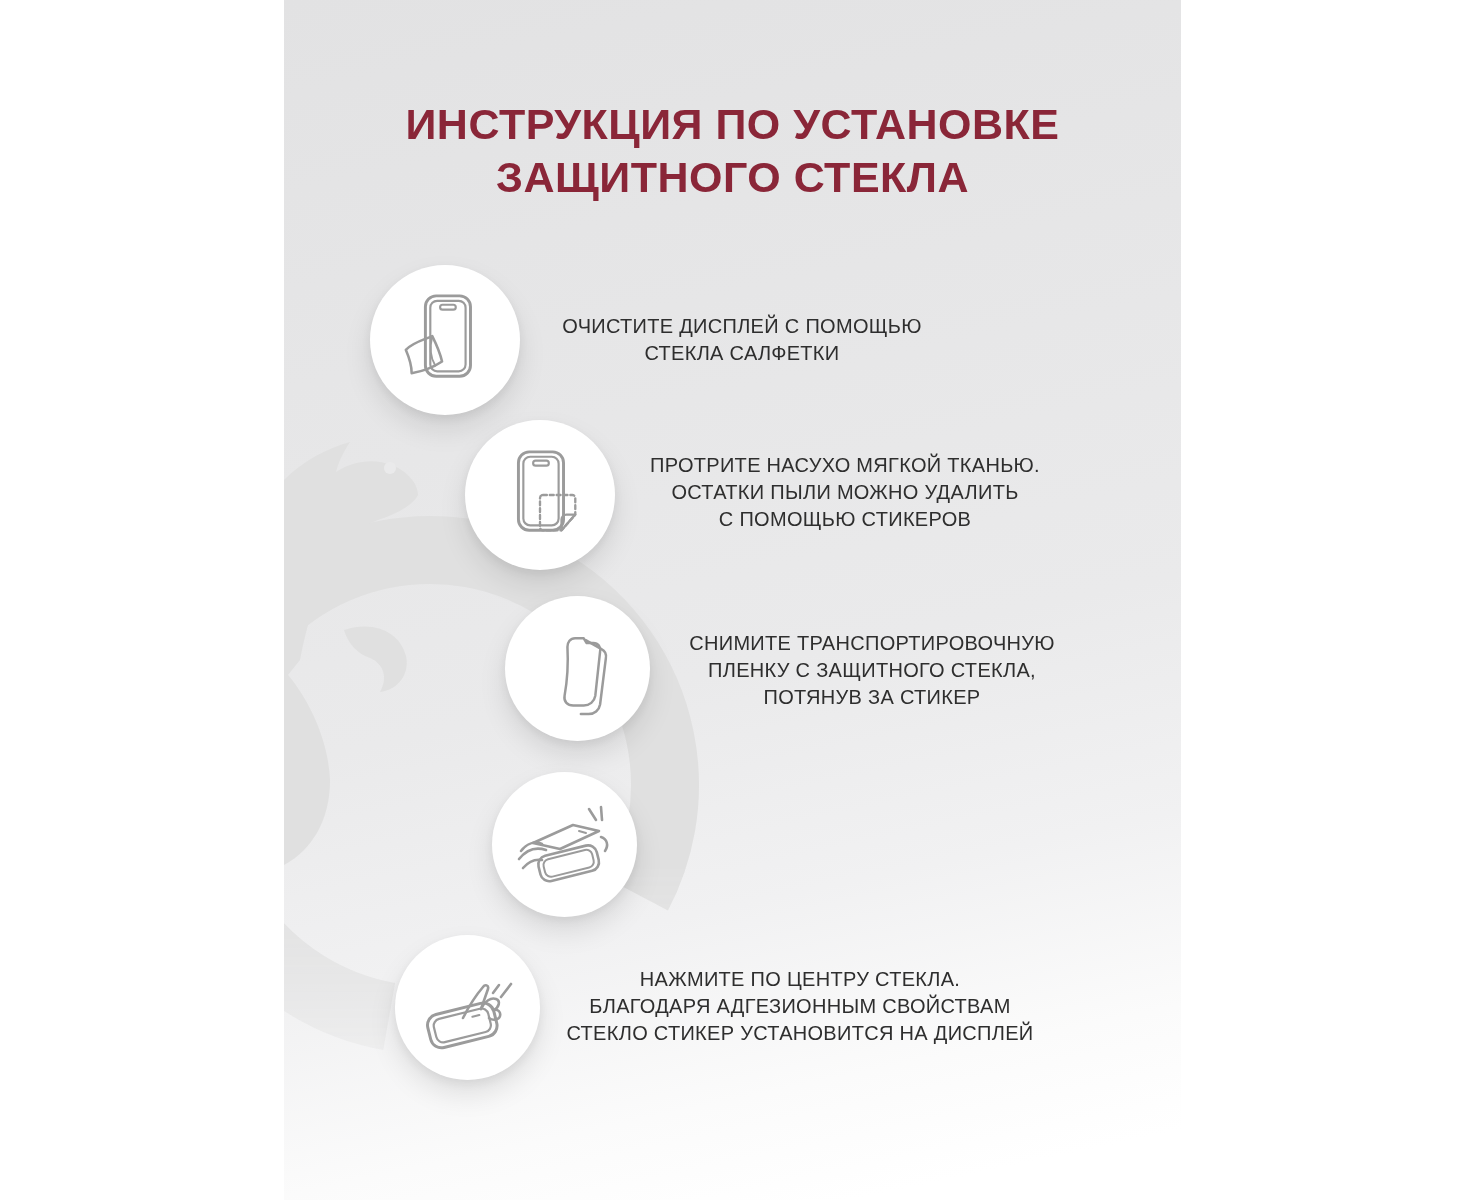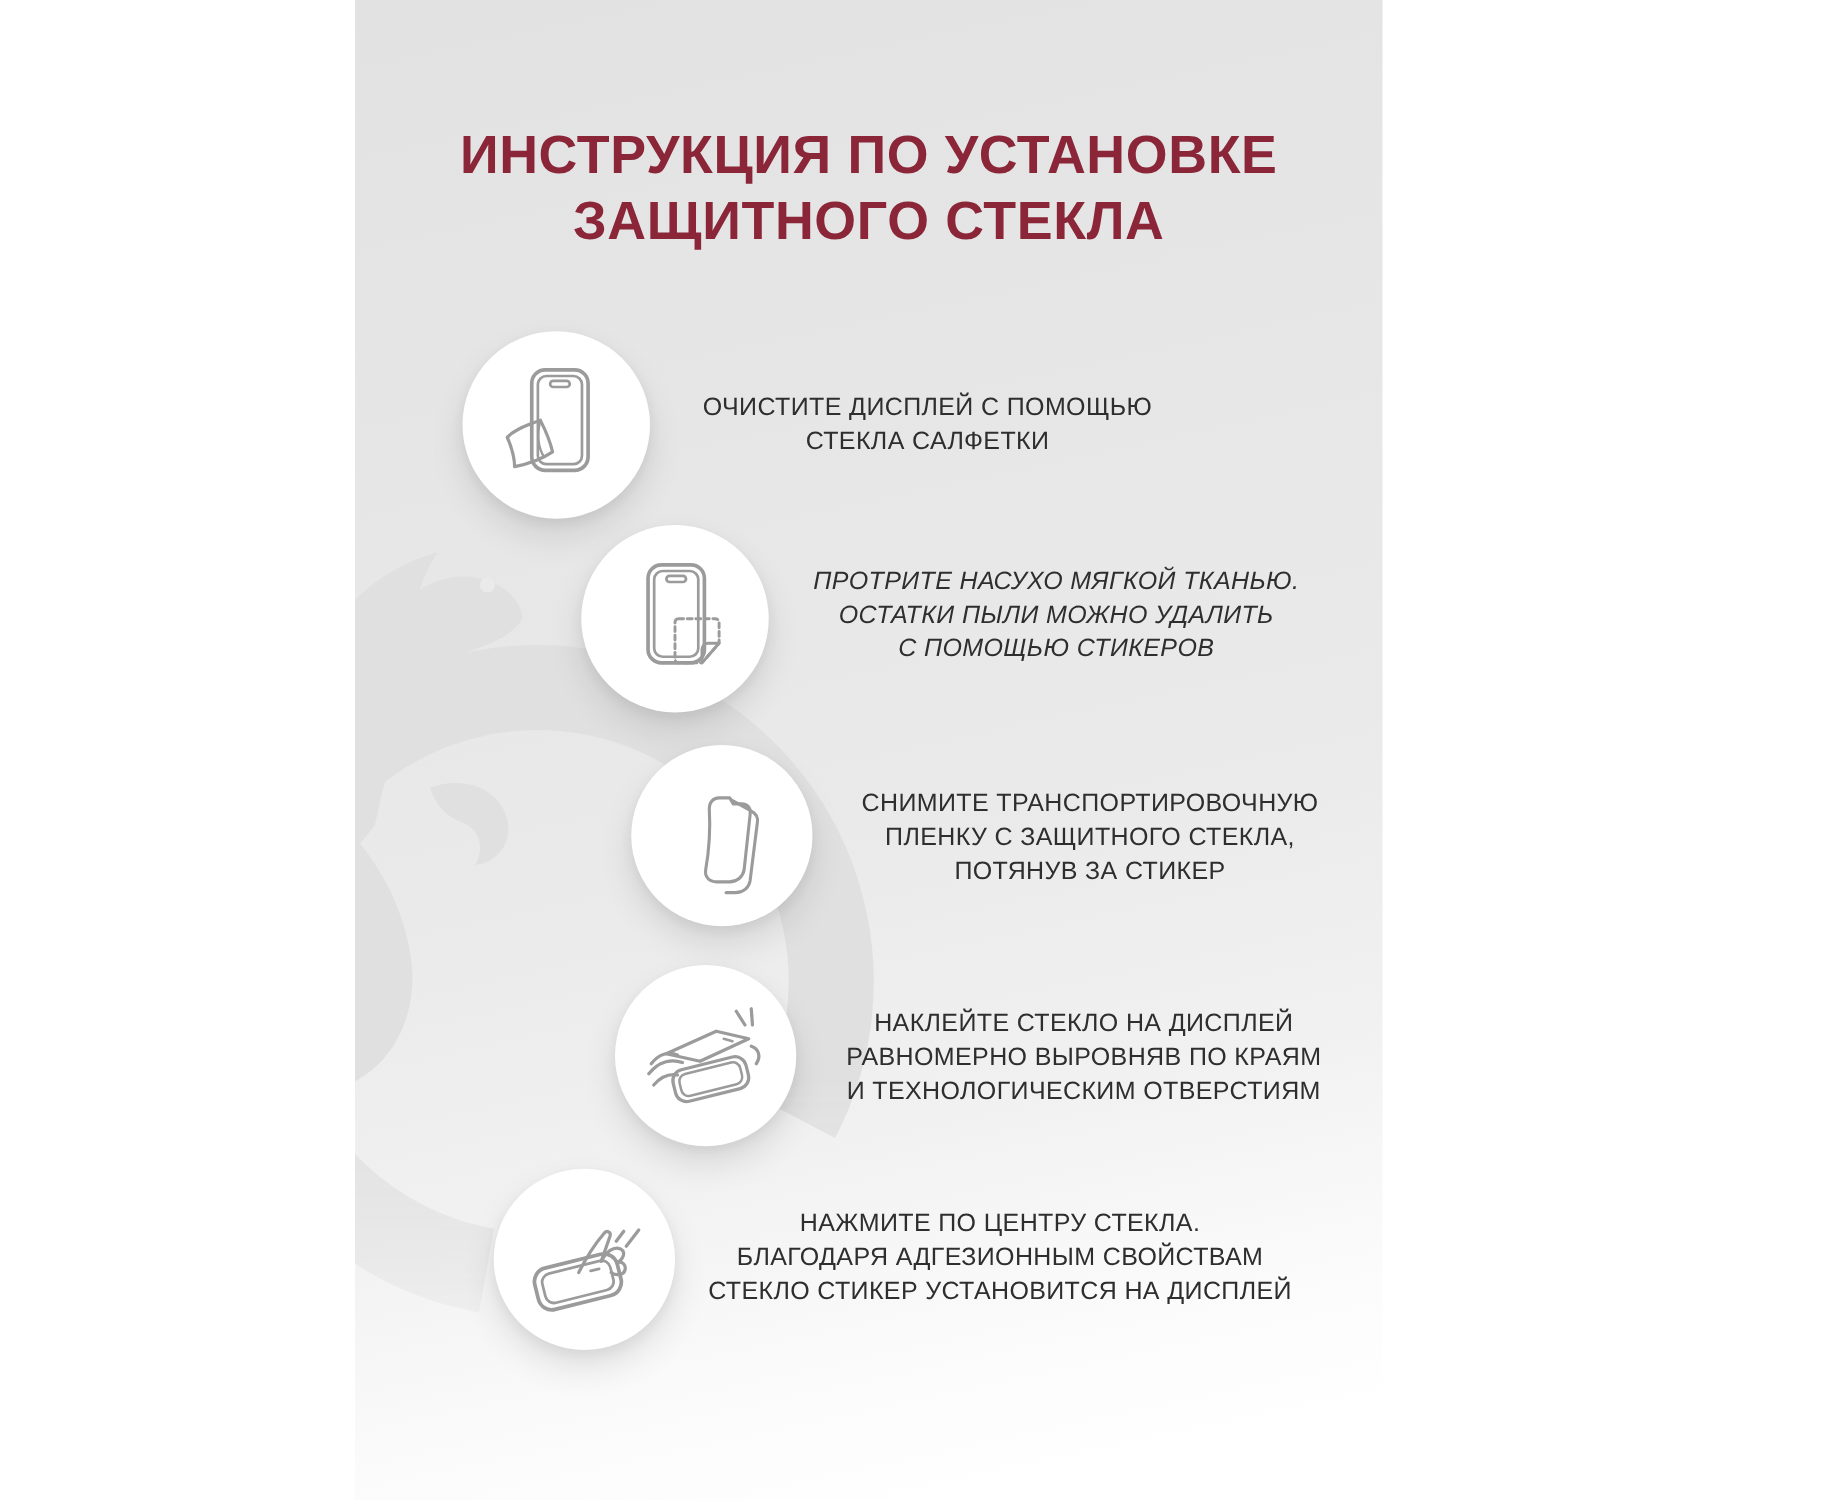--- a/index.html
+++ b/index.html
@@ -4,21 +4,21 @@
 <style>
   html,body{margin:0;padding:0;}
   body{
     width:1467px;height:1200px;
     background:#ffffff;
     font-family:"Liberation Sans","DejaVu Sans",sans-serif;
     overflow:hidden;
     position:relative;
   }
   .content{
-    position:absolute;left:284px;top:0;width:822px;height:1200px;
+    position:absolute;left:284px;top:0;width:897px;height:1200px;
     background:linear-gradient(168deg,#e2e2e3 0%,#e7e7e8 35%,#eaeaeb 55%,#f1f1f2 72%,#fbfbfb 86%,#ffffff 95%);
     overflow:hidden;
   }
   .watermark{
     position:absolute;left:0;top:420px;width:480px;height:740px;
     -webkit-mask-image:linear-gradient(to bottom,#000 60%,transparent 97%);
     mask-image:linear-gradient(to bottom,#000 60%,transparent 97%);
     pointer-events:none;
   }
   .title{
@@ -40,21 +40,21 @@
     font-size:20px;line-height:27px;font-weight:normal;
     letter-spacing:0.3px;color:#2e2e2e;
     white-space:pre-line;
   }
   .c1{left:86px; top:265px;width:150px;height:150px;}
   .c2{left:181px;top:420px;width:150px;height:150px;}
   .c3{left:221px;top:596px;width:145px;height:145px;}
   .c4{left:208px;top:772px;width:145px;height:145px;}
   .c5{left:111px;top:935px;width:145px;height:145px;}
   .t1{left:208px;top:313px;width:500px;}
-  .t2{left:301px;top:452px;width:520px;font-style:italic;}
+  .t2{left:301px;top:452px;width:520px;}
   .t3{left:328px;top:630px;width:520px;}
   .t4{left:323px;top:806px;width:520px;}
   .t5{left:256px;top:966px;width:520px;}
   .ico{stroke:#9b9b9b;fill:none;stroke-linecap:round;stroke-linejoin:round;}
 </style>
 </head>
 <body>
 
 <div class="content">
 
@@ -144,23 +144,20 @@
         <path d="M64,36 l7,2" stroke-width="2"></path>
         <path d="M6,56 C12,48 20,46 27,49"></path>
         <path d="M4,64 C12,54 22,52 31,55"></path>
         <path d="M8,73 C14,66 21,64 27,65"></path>
         <path d="M86,42 C92,44 94,50 90,56"></path>
         <path d="M74,14 L81,25"></path>
         <path d="M86,12 L87,25"></path>
       </g>
     </svg>
   </div>
-  <p class="step-text t4">НАКЛЕЙТЕ СТЕКЛО НА ДИСПЛЕЙ
-РАВНОМЕРНО ВЫРОВНЯВ ПО КРАЯМ
-И ТЕХНОЛОГИЧЕСКИМ ОТВЕРСТИЯМ</p>
 
   <div class="icon-circle c5">
     <svg width="100" height="100" viewBox="0 0 100 100">
       <g class="ico" stroke-width="3" transform="rotate(-14 46 66)">
         <rect x="10" y="50" width="68" height="34" rx="11"></rect>
         <rect x="16" y="55" width="56" height="24" rx="7" stroke-width="2.2"></rect>
         <path d="M56,61 l7,0" stroke-width="2.2"></path>
       </g>
       <g class="ico" stroke-width="2.6">
         <path d="M45,60 C51,48 59,36 65,29 C67,26 71,27 70,31 L63,51"></path>

